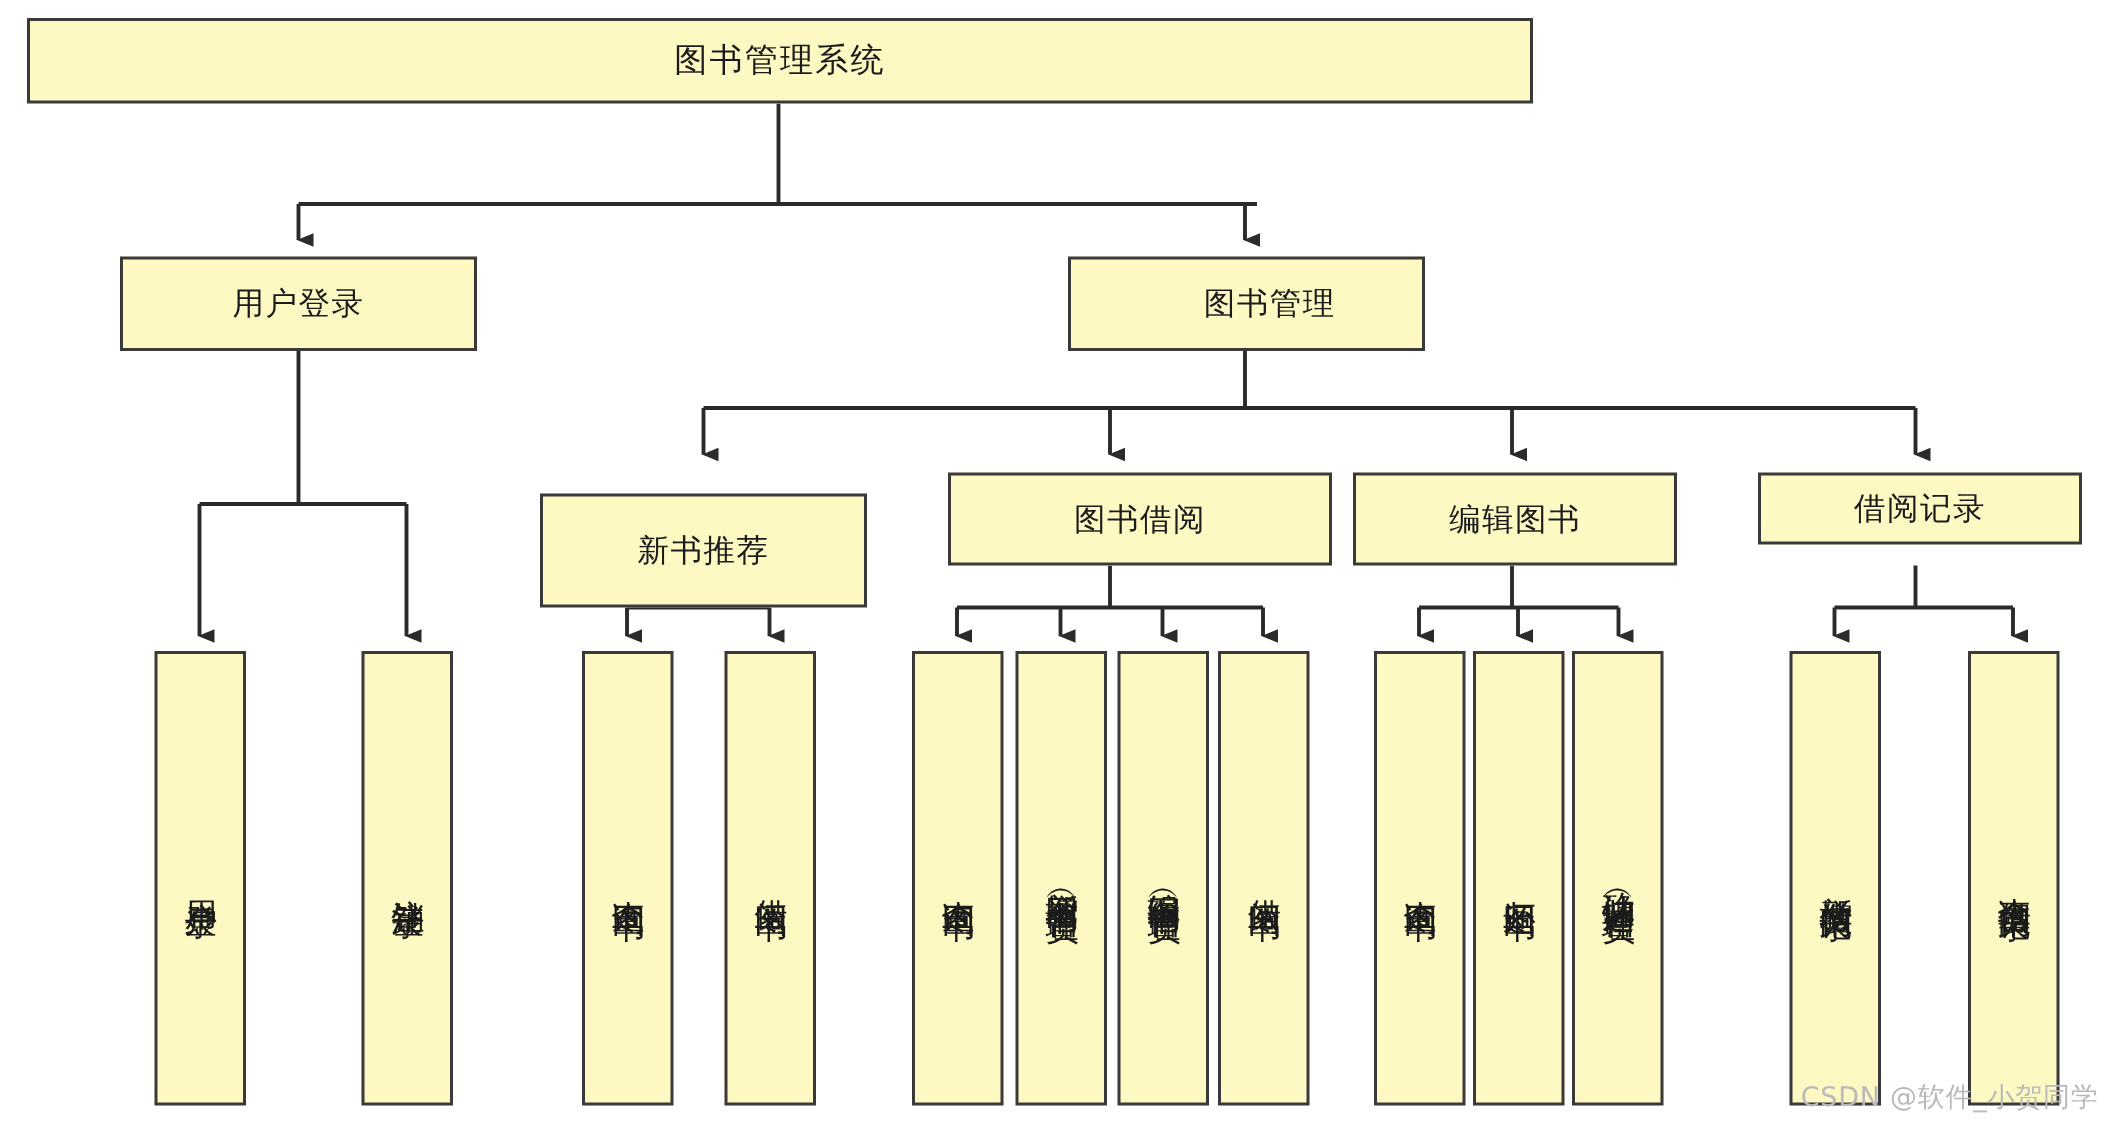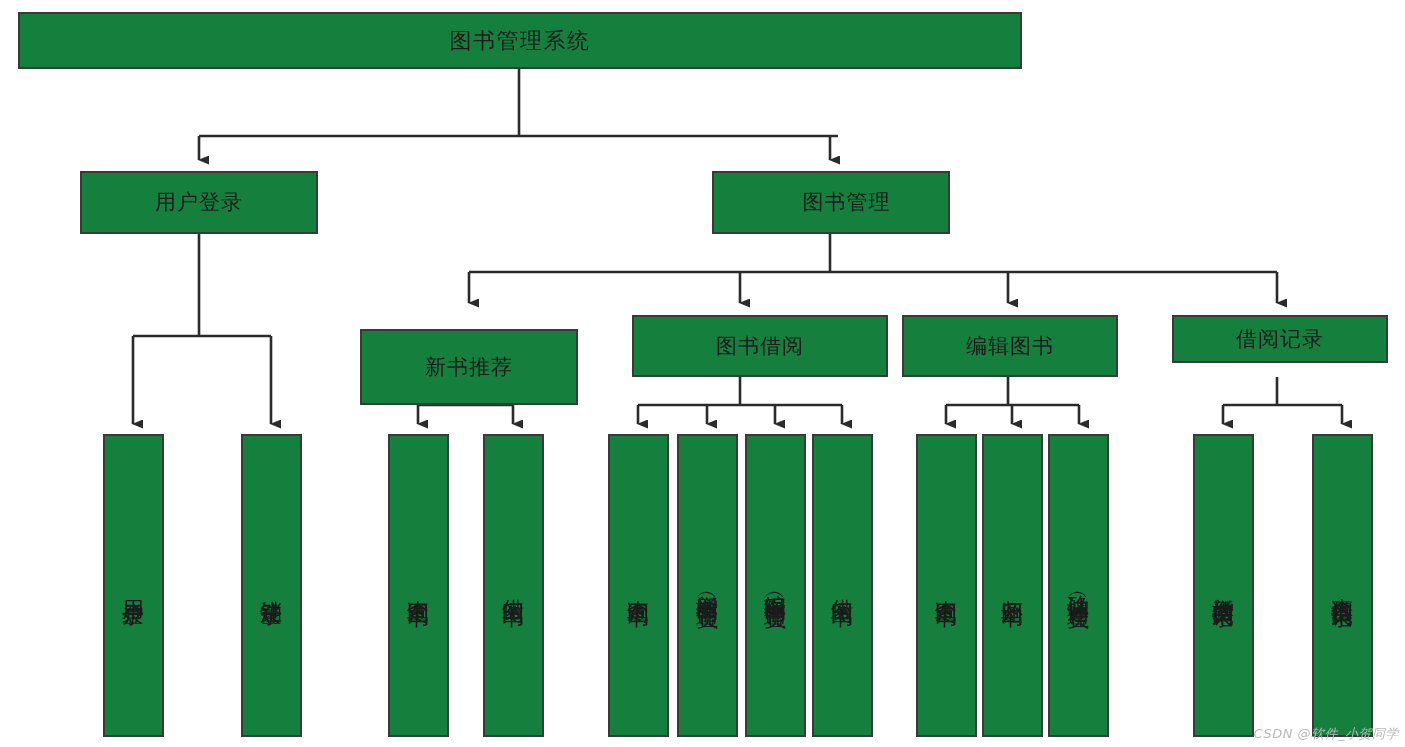--- a/index.html
+++ b/index.html
@@ -9,21 +9,21 @@
     background:#ffffff;
     font-family:"DejaVu Sans","Liberation Sans",sans-serif;
     overflow:hidden;
   }
   #stage{position:relative;width:1405px;height:747px;}
   #wires{position:absolute;left:0;top:0;width:1405px;height:747px;}
 
   .node{
     position:absolute;
     box-sizing:border-box;
-    background:#15803d;
+    background:#fef9c3;
     border:2px solid #3a3a3a;
     display:flex;
     align-items:center;
     justify-content:center;
     color:#1b1b1b;
   }
   .node .lbl{
     display:block;
     text-align:center;
     line-height:1.18;
@@ -40,26 +40,25 @@
     font-size:22px;
     line-height:1.05;
     letter-spacing:2px;
     white-space:nowrap;
   }
   .v-node{align-items:center;justify-content:center;}
 
   #watermark{
     position:absolute;
     right:6px;bottom:4px;
-    font-size:13px;
+    font-size:18px;
     color:#b9b9b9;
     letter-spacing:0.5px;
     white-space:nowrap;
     pointer-events:none;
-    font-style:italic;
   }
 </style>
 </head>
 <body>
 
 <div id="stage">
 
   <svg id="wires" viewBox="0 0 1405 747" xmlns="http://www.w3.org/2000/svg">
     <defs>
       <marker id="arrow" markerWidth="9" markerHeight="11" refX="4.5" refY="10" orient="auto" markerUnits="userSpaceOnUse">

